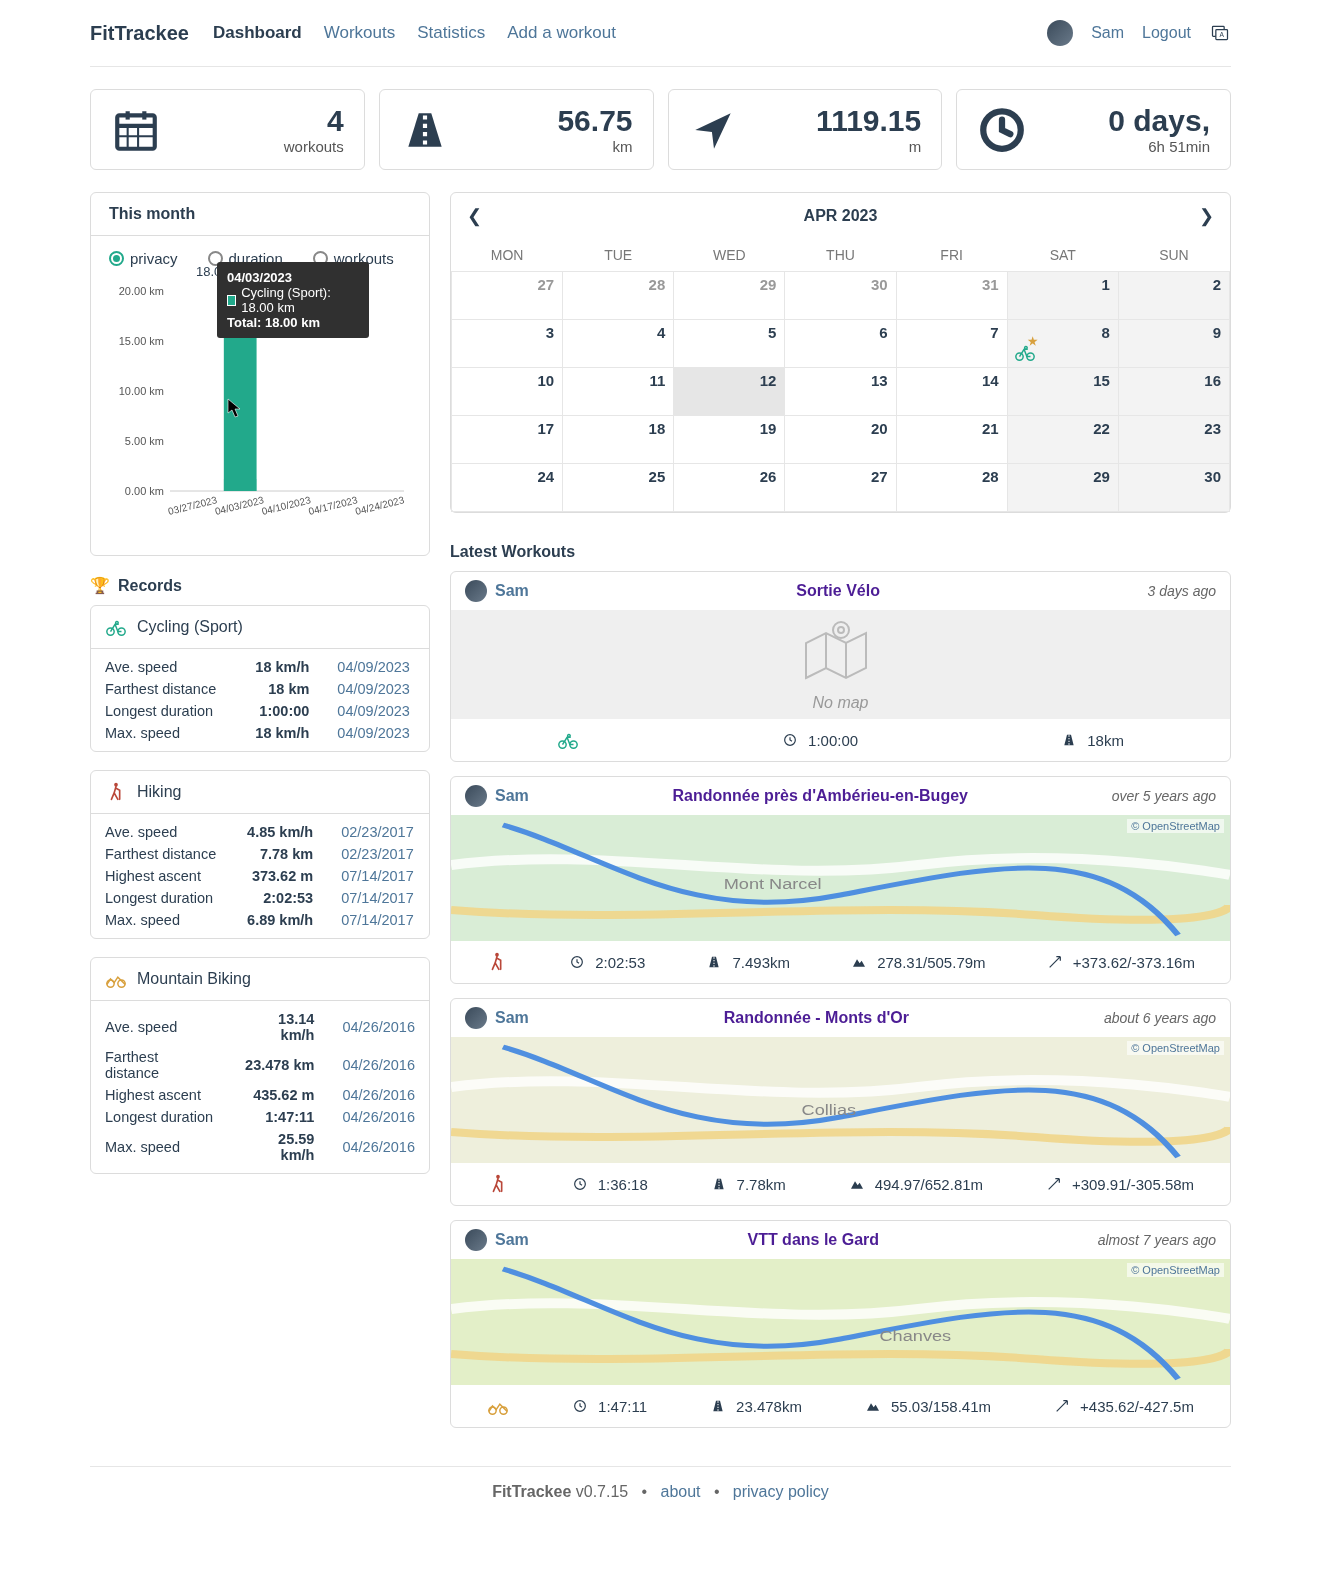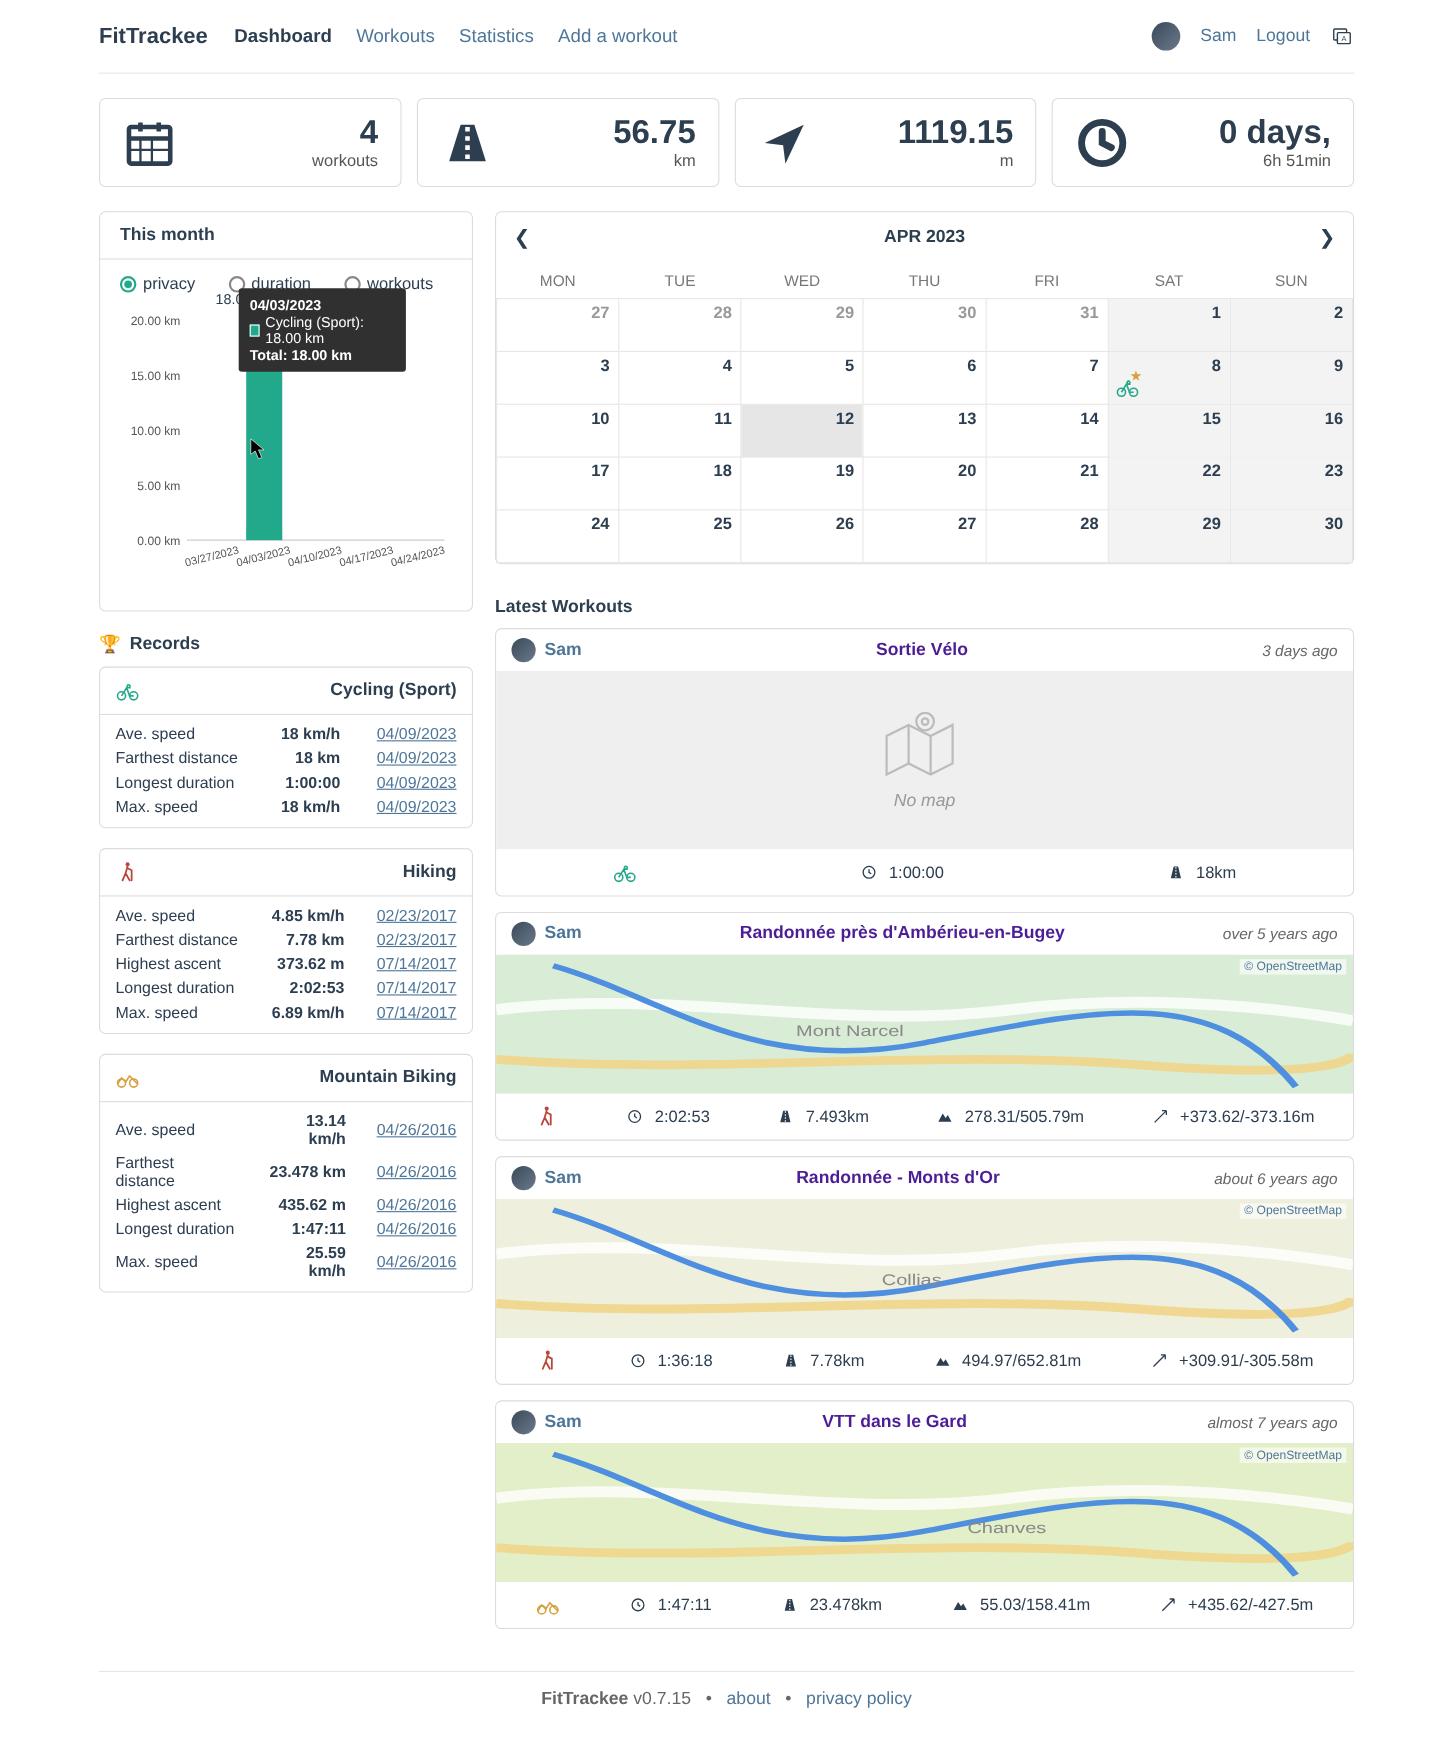--- a/index.html
+++ b/index.html
@@ -31,44 +31,44 @@
 .radio-circle.checked { border-color: #22a98b; }
 .radio-circle.checked::after { content: ""; position: absolute; inset: 2px; background: #22a98b; border-radius: 50%; }
 .chart-area { position: relative; height: 260px; }
 .chart-area svg { width: 100%; height: 100%; }
 .chart-tooltip { position: absolute; top: 26px; left: 126px; background: #303030; color: #fff; font-size: 13px; padding: 8px 10px; border-radius: 3px; width: 152px; }
 .chart-tooltip .line { display: flex; align-items: center; gap: 5px; }
 .chart-tooltip .swatch { width: 11px; height: 11px; background: #22a98b; border: 1px solid #fff; }
 .bar-label { position: absolute; top: 28px; left: 105px; font-size: 13px; color: #2c3e50; }
 .records-title { font-weight: 700; display: flex; align-items: center; gap: 8px; margin: 20px 0 10px; }
 .record-panel { border: 1px solid #dcdcdc; border-radius: 6px; margin-bottom: 18px; }
-.record-panel .rp-head { padding: 10px 14px; border-bottom: 1px solid #dcdcdc; font-weight: 700; display: flex; align-items: center; gap: 10px; justify-content: space-between; }
+.record-panel .rp-head { padding: 10px 14px; border-bottom: 1px solid #dcdcdc; font-weight: 400; display: flex; align-items: center; gap: 10px; }
 .record-panel table { width: 100%; border-collapse: collapse; }
 .record-panel td { padding: 3px 14px; font-size: 14.5px; }
 .record-panel td:nth-child(2) { text-align: right; font-weight: 700; }
-.record-panel td:nth-child(3) { text-align: right; color: #4e7699; text-decoration: underline; }
+.record-panel td:nth-child(3) { color: #4e7699; }
 .record-panel tbody tr:first-child td { padding-top: 10px; }
 .record-panel tbody tr:last-child td { padding-bottom: 10px; }
 .cal-head { display: flex; align-items: center; padding: 12px 16px; }
 .cal-head .month { flex: 1; text-align: center; font-weight: 700; }
 .cal-table { width: 100%; border-collapse: collapse; }
 .cal-table th { text-align: center; font-weight: 400; color: #777; font-size: 14px; padding: 8px 0; }
 .cal-table td { border: 1px solid #e6e6e6; height: 48px; vertical-align: top; text-align: right; padding: 4px 8px; font-size: 15px; font-weight: 700; position: relative; }
 .cal-table td.other { color: #999; font-weight: 700; }
 .cal-table td.we { background: #f3f3f3; }
 .cal-table td.today { background: #e6e6e6; }
 .section-title { font-weight: 700; margin: 30px 0 10px; }
 .workout-card { border: 1px solid #dcdcdc; border-radius: 6px; margin-bottom: 14px; overflow: hidden; }
 .wc-head { display: flex; align-items: center; padding: 8px 14px; }
 .wc-head .avatar { width: 22px; height: 22px; margin-right: 8px; }
 .wc-head .uname { color: #4e7699; font-weight: 600; }
 .wc-head .title { flex: 1; text-align: center; color: #4c1d95; font-weight: 600; }
 .wc-head .time { font-style: italic; color: #666; font-size: 14px; }
 .wc-map { height: 126px; background: #dbe9cf; position: relative; }
-.wc-map.nomap { background: #efefef; display: flex; flex-direction: column; align-items: center; justify-content: center; color: #999; font-style: italic; gap: 4px; height: 162px; }
+.wc-map.nomap { background: #efefef; display: flex; flex-direction: column; align-items: center; justify-content: center; color: #999; font-style: italic; gap: 4px; height: 109px; }
 .osm-credit { position: absolute; top: 4px; right: 6px; font-size: 11px; color: #4e7699; background: rgba(255,255,255,0.6); padding: 1px 4px; }
 .wc-stats { display: flex; justify-content: space-around; padding: 10px 6px; align-items: center; }
 .wc-stats .stat { display: flex; align-items: center; gap: 7px; font-size: 15px; }
 .icon-sm { width: 22px; height: 22px; display: inline-flex; align-items: center; justify-content: center; }
 .footer { border-top: 1px solid #e6e6e6; margin-top: 24px; padding: 16px 0 40px; text-align: center; font-size: 16px; color: #666; }
 .footer a { color: #4e7699; }
 .chevron { font-size: 18px; color: #2c3e50; cursor: pointer; }
 .cal-event { position: absolute; left: 6px; bottom: 4px; font-size: 15px; }
 svg { display: block; }
 </style>

